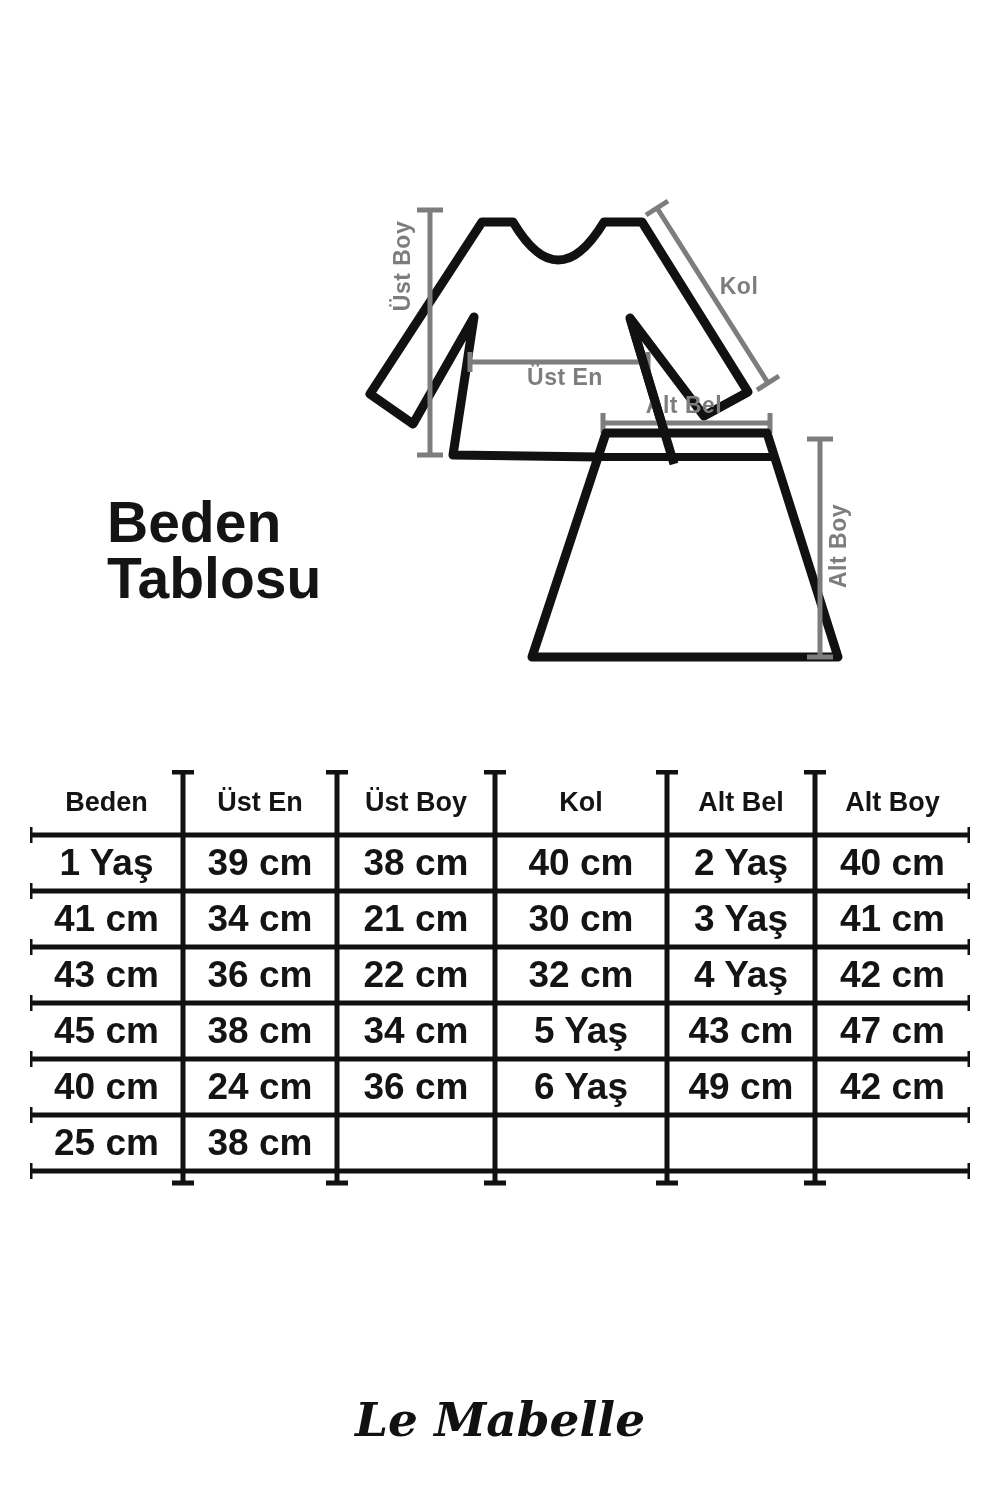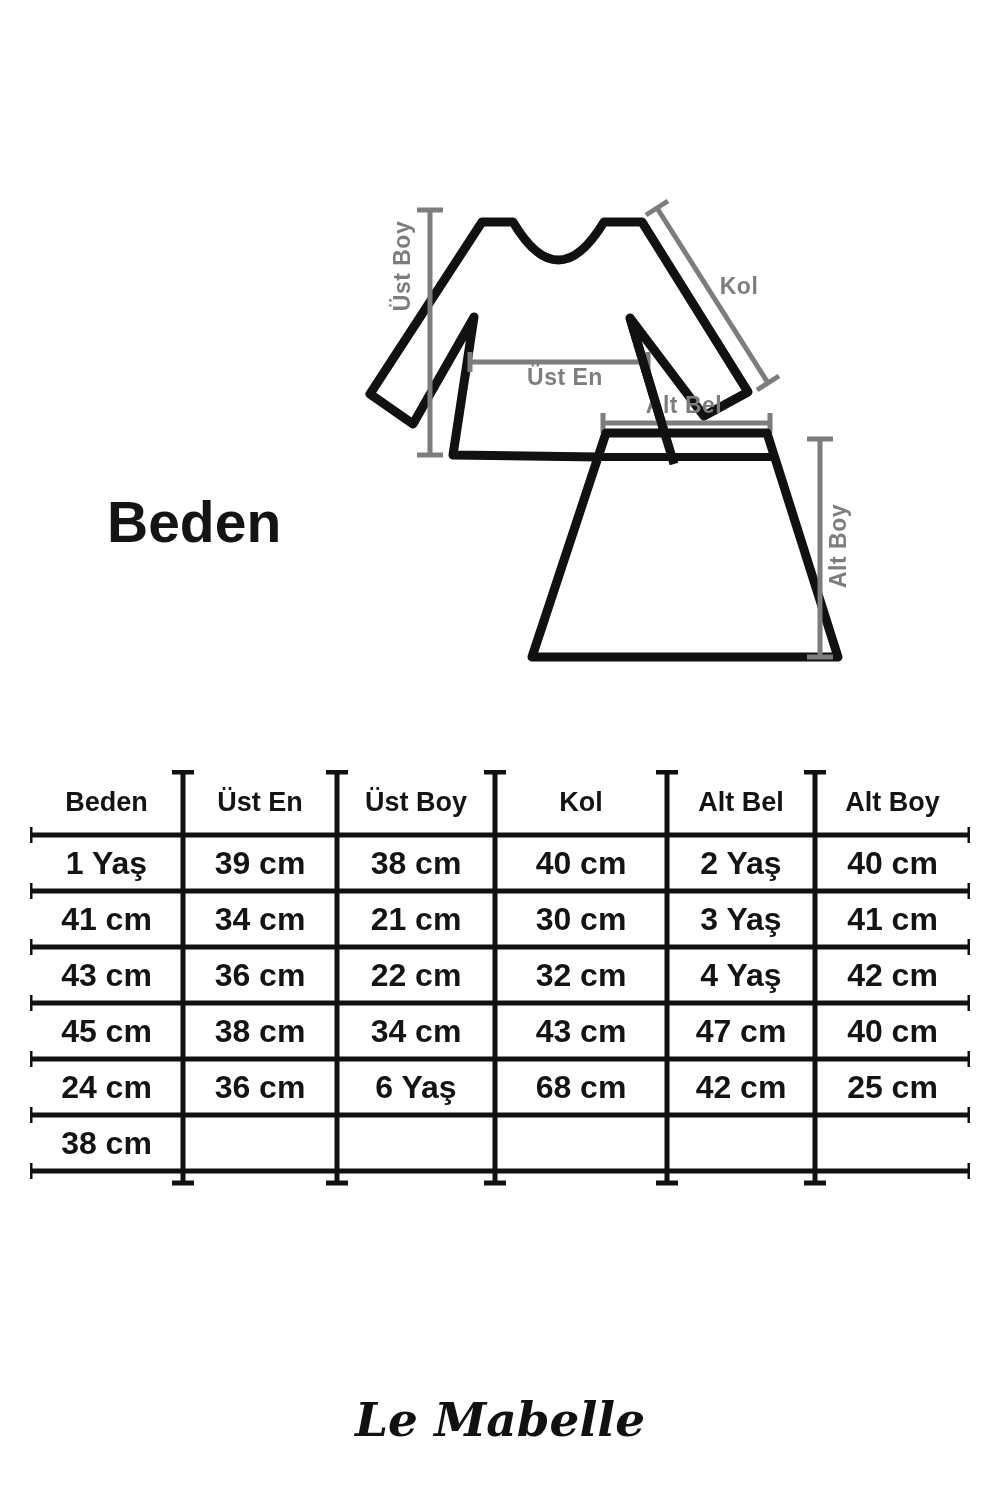--- a/index.html
+++ b/index.html
@@ -19,21 +19,21 @@
   .size-table{position:absolute;left:30px;top:770px;width:940px;height:420px;}
   .table-lines{position:absolute;left:0;top:0;}
   .table-grid{
     position:absolute;left:0;top:0;width:940px;height:413px;
     display:grid;
     grid-template-columns:153px 154px 158px 172px 148px 155px;
     grid-template-rows:65px repeat(6,56px);
   }
   .cell{
     display:flex;align-items:center;justify-content:center;
-    color:#141414;font-weight:700;font-size:32px;
+    color:#141414;font-weight:700;font-size:37px;
   }
   .cell.head{font-size:27px;}
   .brand{
     position:absolute;left:0;right:0;top:1392px;text-align:center;
     font-family:"DejaVu Serif",serif;font-style:italic;font-weight:700;
     font-size:47px;color:#111111;
   }
 </style>
 </head>
 <body>
@@ -72,20 +72,21 @@
     </g>
 
     <g stroke="#7d7d7d" stroke-width="5" fill="none">
       <path d="M807 439 H833 M820 439 V657 M807 657 H833"></path>
     </g>
     <text class="measure-label" x="838" y="546" text-anchor="middle" dominant-baseline="central" transform="rotate(-90 838 546)">Alt Boy</text>
   </svg>
 
   <div class="title">
     <div>Beden</div>
+    <div>Tablosu</div>
   </div>
 
   <div class="size-table">
     <svg class="table-lines" width="940" height="420" viewBox="0 0 940 420">
       <g stroke="#111111" stroke-width="5" fill="none">
 
         <path d="M0 57 V73 M0 65 H940 M940 57 V73"></path>
         <path d="M0 113 V129 M0 121 H940 M940 113 V129"></path>
         <path d="M0 169 V185 M0 177 H940 M940 169 V185"></path>
         <path d="M0 225 V241 M0 233 H940 M940 225 V241"></path>
@@ -126,28 +127,29 @@
       <div class="cell">36 cm</div>
       <div class="cell">22 cm</div>
       <div class="cell">32 cm</div>
 
       <div class="cell">4 Yaş</div>
       <div class="cell">42 cm</div>
       <div class="cell">45 cm</div>
       <div class="cell">38 cm</div>
       <div class="cell">34 cm</div>
 
+      <div class="cell">5 Yaş</div>
       <div class="cell">43 cm</div>
       <div class="cell">47 cm</div>
       <div class="cell">40 cm</div>
       <div class="cell">24 cm</div>
       <div class="cell">36 cm</div>
 
       <div class="cell">6 Yaş</div>
-      <div class="cell">68 cm</div>
+      <div class="cell">49 cm</div>
       <div class="cell">42 cm</div>
       <div class="cell">25 cm</div>
       <div class="cell">38 cm</div>
     </div>
   </div>
 
   <div class="brand">Le Mabelle</div>
 
 </div>
 

